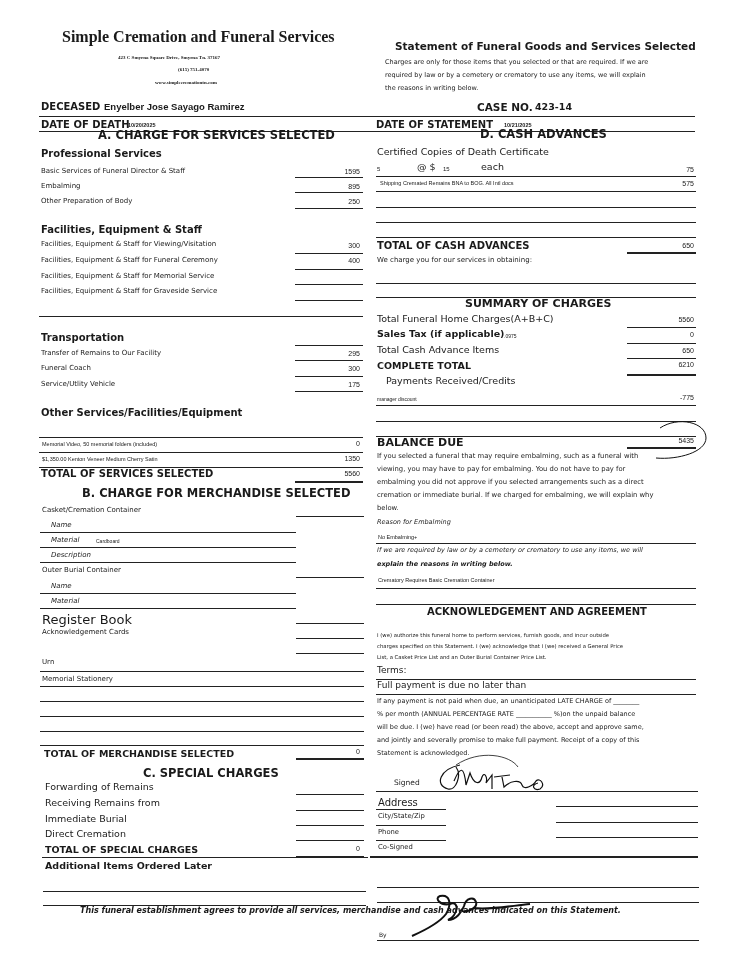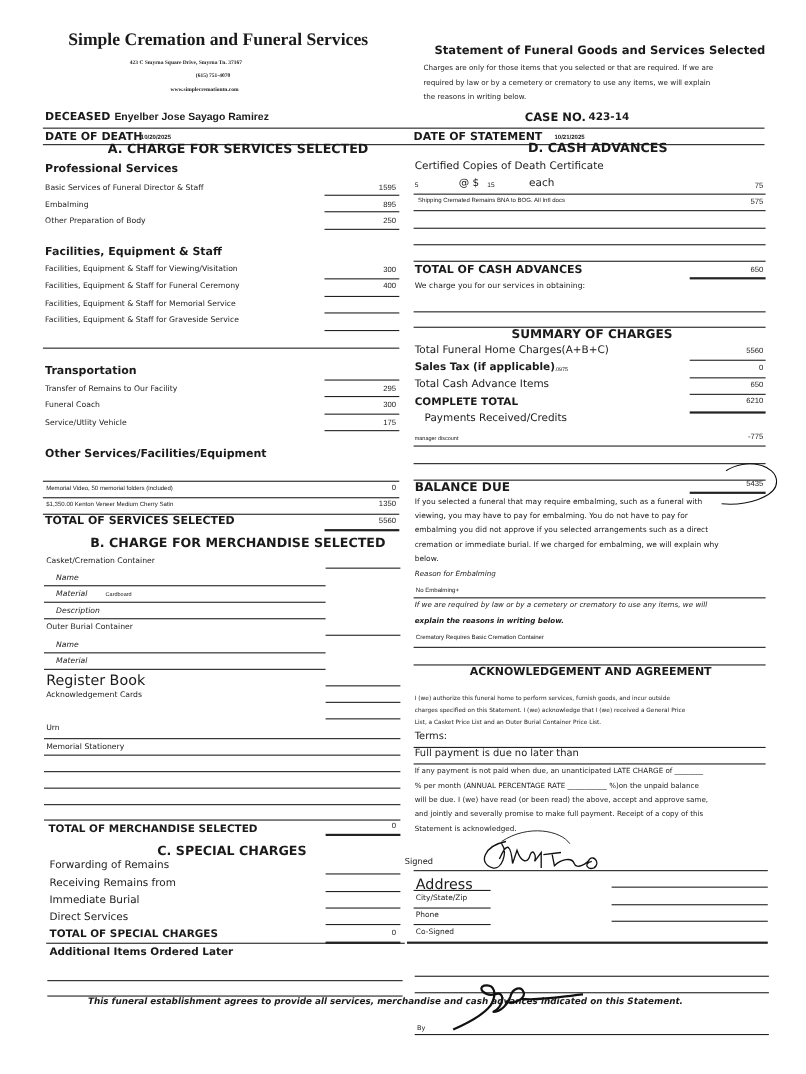--- a/index.html
+++ b/index.html
@@ -127,21 +127,21 @@
 <div class="num" style="left:300px;top:748px;">0</div>
 <div class="rule thick" style="left:296px;top:758px;width:68px;"></div>
 
 <div class="t cal bold" style="left:143px;top:766px;font-size:11.5px;">C. SPECIAL CHARGES</div>
 <div class="t cal" style="left:45px;top:781px;font-size:9.5px;">Forwarding of Remains</div>
 <div class="rule thin" style="left:296px;top:794px;width:68px;"></div>
 <div class="t cal" style="left:45px;top:797px;font-size:9.5px;">Receiving Remains from</div>
 <div class="rule thin" style="left:296px;top:810px;width:68px;"></div>
 <div class="t cal" style="left:45px;top:813px;font-size:9.5px;">Immediate Burial</div>
 <div class="rule thin" style="left:296px;top:825px;width:68px;"></div>
-<div class="t cal" style="left:45px;top:828px;font-size:9.5px;">Direct Services</div>
+<div class="t cal" style="left:45px;top:828px;font-size:9.5px;">Direct Cremation</div>
 <div class="rule thin" style="left:296px;top:840px;width:68px;"></div>
 <div class="t cal bold" style="left:45px;top:844px;font-size:9.5px;">TOTAL OF SPECIAL CHARGES</div>
 <div class="num" style="left:300px;top:845px;">0</div>
 <div class="rule" style="left:42px;top:857px;width:326px;"></div>
 <div class="rule thick" style="left:296px;top:856px;width:68px;"></div>
 <div class="t cal bold" style="left:45px;top:860px;font-size:9.5px;">Additional Items Ordered Later</div>
 
 <div class="rule" style="left:43px;top:891px;width:323px;"></div>
 <div class="rule" style="left:377px;top:887px;width:322px;"></div>
 <div class="rule" style="left:43px;top:905px;width:323px;"></div>
@@ -218,28 +218,28 @@
 <div class="t cal" style="left:377px;top:665px;font-size:9px;">Terms:</div>
 <div class="rule" style="left:376px;top:679px;width:320px;"></div>
 <div class="t cal" style="left:377px;top:680px;font-size:9px;">Full payment is due no later than</div>
 <div class="rule" style="left:376px;top:694px;width:320px;"></div>
 <div class="t cal" style="left:377px;top:697px;font-size:6.5px;">If any payment is not paid when due, an unanticipated LATE CHARGE of ________</div>
 <div class="t cal" style="left:377px;top:710px;font-size:6.5px;">% per month (ANNUAL PERCENTAGE RATE ___________ %)on the unpaid balance</div>
 <div class="t cal" style="left:377px;top:723px;font-size:6.5px;">will be due. I (we) have read (or been read) the above, accept and approve same,</div>
 <div class="t cal" style="left:377px;top:736px;font-size:6.5px;">and jointly and severally promise to make full payment. Receipt of a copy of this</div>
 <div class="t cal" style="left:377px;top:749px;font-size:6.5px;">Statement is acknowledged.</div>
 
-<div class="t cal" style="left:368px;top:778px;font-size:7.5px;">Signed</div>
+<div class="t cal" style="left:394px;top:778px;font-size:7.5px;">Signed</div>
 <div class="rule" style="left:376px;top:791px;width:322px;"></div>
 <svg class="sig" style="left:430px;top:755px;" width="150" height="40">
   <path d="M 30 10 C 10 14, 4 30, 18 34 C 26 36, 32 20, 26 12 M 24 26 C 30 12, 34 10, 36 30 L 40 18 C 44 30, 50 30, 52 22 C 54 16, 58 22, 56 28 L 62 20 L 62 34 M 64 22 L 80 20 M 72 22 L 74 32 C 80 26, 90 24, 92 30 C 94 36, 104 30, 106 26 C 110 22, 116 30, 110 34 C 104 36, 100 30, 108 28" fill="none" stroke="#111" stroke-width="1.2"></path>
   <path d="M 26 10 C 50 -6, 80 0, 88 12" fill="none" stroke="#111" stroke-width="0.8"></path>
 </svg>
 
-<div class="t cal" style="left:378px;top:797px;font-size:13px;">Address</div>
+<div class="t cal" style="left:378px;top:797px;font-size:10px;">Address</div>
 <div class="rule" style="left:556px;top:806px;width:142px;"></div>
 <div class="rule thin" style="left:376px;top:809px;width:70px;"></div>
 <div class="t cal" style="left:378px;top:812px;font-size:6.8px;">City/State/Zip</div>
 <div class="rule" style="left:556px;top:822px;width:142px;"></div>
 <div class="rule thin" style="left:376px;top:825px;width:70px;"></div>
 <div class="t cal" style="left:378px;top:828px;font-size:6.8px;">Phone</div>
 <div class="rule" style="left:556px;top:837px;width:142px;"></div>
 <div class="rule thin" style="left:376px;top:840px;width:70px;"></div>
 <div class="t cal" style="left:378px;top:843px;font-size:6.8px;">Co-Signed</div>
 <div class="rule thick" style="left:370px;top:856px;width:328px;"></div>

